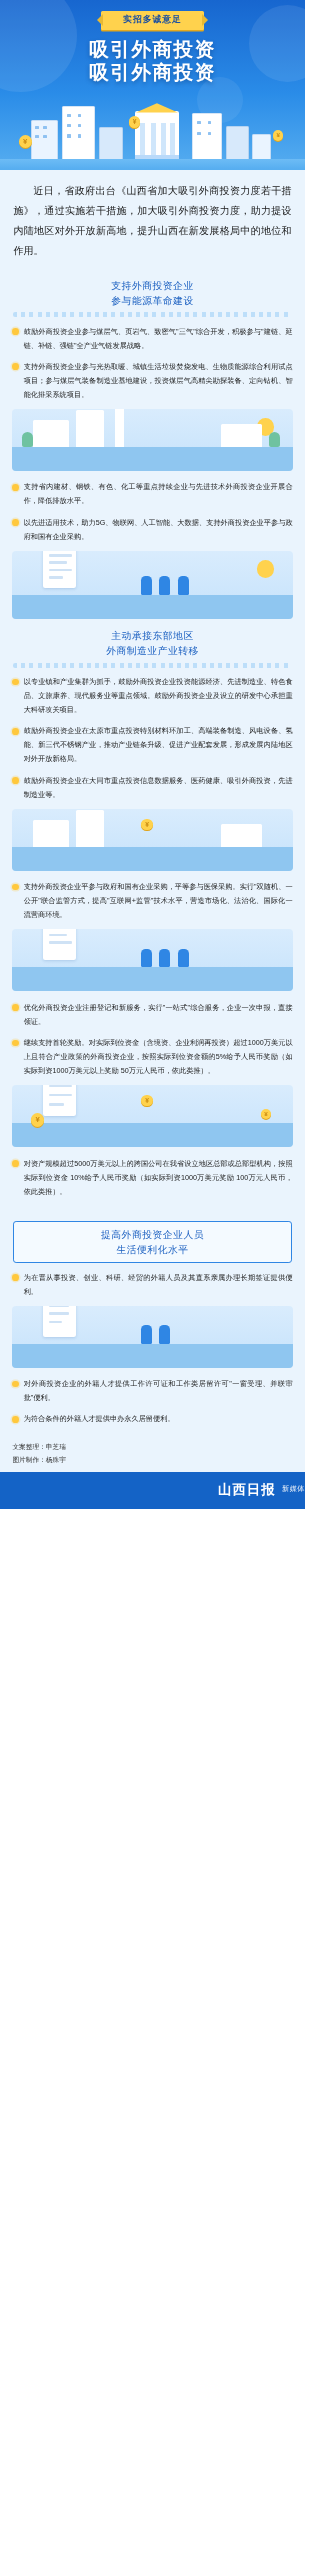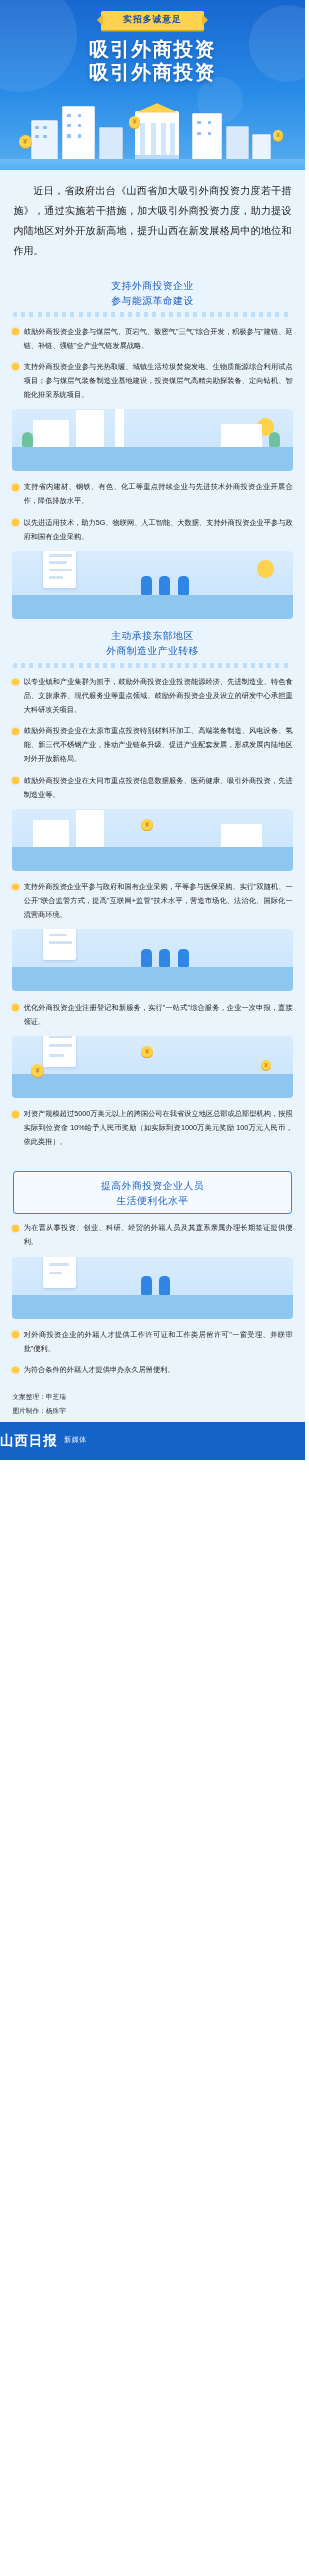--- a/index.html
+++ b/index.html
@@ -208,21 +208,21 @@
   
   .credits {
     margin: 13.4px 12.4px 5.2px;
     font-size: 6.7px;
     line-height: 2.0;
     color: #333;
   }
   .footer {
     background: #1463c6;
     padding: 9.3px 0 10.3px;
-    text-align: left;
+    text-align: right;
   }
   .footer .fbrand {
     color: #ffffff;
     font-family: "Liberation Serif", serif;
     font-size: 13.4px;
     font-weight: bold;
     letter-spacing: 1px;
   }
   .footer .fsub {
     display:inline-block;
@@ -386,20 +386,24 @@
       <div class="doc">
         <i style="top:14.4px;width:18.5px"></i>
           <i style="top:21.6px;width:23px"></i>
       </div>
     </div>
 
     <div class="item">
       <span class="bullet"></span>
       <span class="item-text">优化外商投资企业注册登记和新服务，实行"一站式"综合服务，企业一次申报，直接领证。</span>
     </div>
+    <div class="item">
+      <span class="bullet"></span>
+      <span class="item-text">继续支持首轮奖励。对实际到位资金（含境资、企业利润再投资）超过1000万美元以上且符合产业政策的外商投资企业，按照实际到位资金额的5%给予人民币奖励（如实际到资1000万美元以上奖励 50万元人民币，依此类推）。</span>
+    </div>
 
     <div class="illus">
       <div class="hill"></div>
       <div class="coin c1">¥</div>
       <div class="coin c2">¥</div>
       <div class="coin c3">¥</div>
       <div class="doc">
         <i style="top:9.3px;width:23px"></i>
           <i style="top:18.5px;width:23px"></i>
           <i style="top:28px;width:15.5px"></i>

